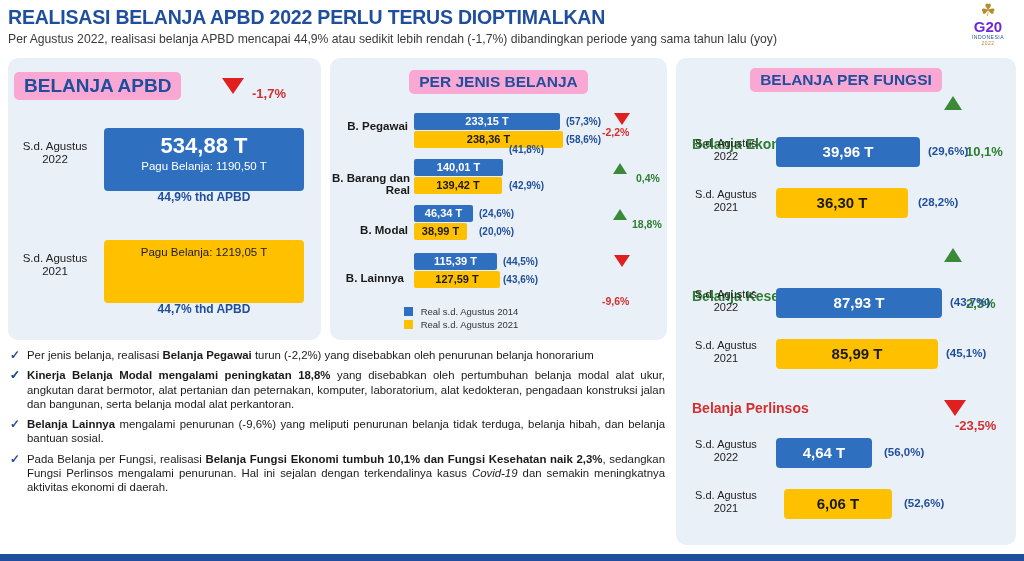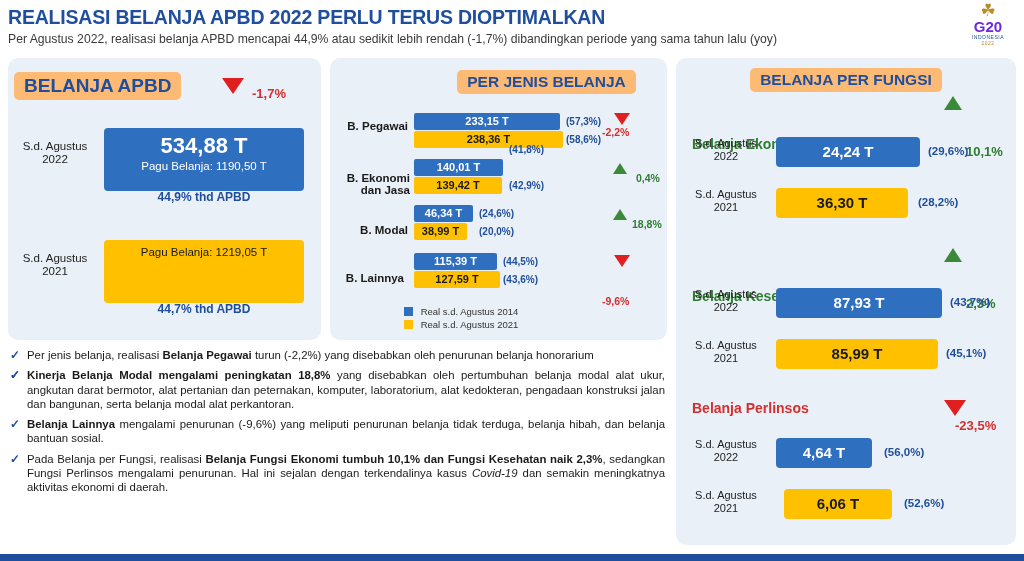--- a/index.html
+++ b/index.html
@@ -42,21 +42,21 @@
   }
   #panel-left   { left:8px;   top:58px; width:313px; height:282px; }
   #panel-mid    { left:330px; top:58px; width:337px; height:282px; }
   #panel-right  { left:676px; top:58px; width:340px; height:487px; }
 
   .panel-title {
     position:absolute; text-align:center; font-weight:bold; color:#1f4e9c;
   }
   
   .chip-yellow {
-    background:#fdba74; border-radius:5px; padding:3px 10px;
+    background:#f9a8d4; border-radius:5px; padding:3px 10px;
     display:inline-block; font-weight:bold; color:#1f4e9c;
   }
 
   
   #left-head { left:14px; top:72px; font-size:19px; }
   #left-delta-tri { position:absolute; left:222px; top:78px; }
   #left-delta-txt { position:absolute; left:252px; top:86px; font-size:13px; font-weight:bold; color:#d32f2f; }
 
   .row-label {
     position:absolute; font-size:11.5px; color:#222; text-align:center; line-height:13px;
@@ -67,21 +67,21 @@
   .bigbar .amt { font-weight:bold; font-size:22px; line-height:26px; }
   .bigbar .pag { font-size:11.5px; line-height:15px; }
   .bar-blue { background:#2f6fc0; }
   .bar-yellow { background:#ffc000; color:#222 !important; }
   .bar-yellow .amt, .bar-yellow .pag { color:#1a1a1a; }
   .thd {
     position:absolute; font-size:12px; font-weight:bold; color:#1f4e9c; text-align:center;
   }
 
   
-  #mid-head { left:330px; top:70px; width:337px; font-size:15.5px;margin-left:48px; }
+  #mid-head { left:330px; top:70px; width:337px; font-size:15.5px; }
   .mid-cat {
     position:absolute; font-size:11.5px; font-weight:bold; color:#1a1a1a; text-align:right;
   }
   .mbar {
     position:absolute; height:17px; border-radius:2px; color:#fff;
     font-size:11px; font-weight:bold; text-align:center; line-height:17px;
   }
   .mbar.yellow { background:#ffc000; color:#1a1a1a; }
   .mbar.blue { background:#2f6fc0; }
   .mpct {
@@ -196,21 +196,21 @@
   <div class="mid-cat" style="left:336px; top:120px; width:72px;">B. Pegawai</div>
   <div class="mbar blue" style="left:414px; top:113px; width:146px;">233,15 T</div>
   <div class="mpct" style="left:566px; top:116px;">(57,3%)</div>
   <div class="mbar yellow" style="left:414px; top:131px; width:149px;">238,36 T</div>
   <div class="mpct" style="left:566px; top:134px;">(58,6%)</div>
   <div class="tri-wrap" style="left:614px; top:113px;">
       <div class="tri-down-sm"></div>
     </div>
   <div class="mdelta down" style="left:602px; top:126px;">-2,2%</div>
 
-  <div class="mid-cat" style="left:330px; top:172px; width:80px;">B. Ekonomi dan Jasa</div>
+  <div class="mid-cat" style="left:330px; top:172px; width:80px;">B. Barang dan Real</div>
   <div class="mbar blue" style="left:414px; top:159px; width:89px;">140,01 T</div>
   <div class="mpct" style="left:509px; top:144px;">(41,8%)</div>
   <div class="mbar yellow" style="left:414px; top:177px; width:88px;">139,42 T</div>
   <div class="mpct" style="left:509px; top:180px;">(42,9%)</div>
   <div class="tri-wrap" style="left:613px; top:163px;">
       <div class="tri-up-sm"></div>
     </div>
   <div class="mdelta up" style="left:636px; top:172px;">0,4%</div>
 
   <div class="mid-cat" style="left:340px; top:224px; width:68px;">B. Modal</div>
@@ -249,21 +249,21 @@
     <span class="chip-yellow">BELANJA PER FUNGSI</span>
   </div>
 
   <div class="sec-title sec-green" style="left:692px; top:96px;">Belanja Ekonomi</div>
   <div class="tri-wrap" style="left:944px; top:96px;">
       <div class="tri-up"></div>
     </div>
   <div class="sec-delta sec-green" style="left:966px; top:104px;">10,1%</div>
 
   <div class="rlabel" style="left:684px; top:137px; width:84px;">S.d. Agustus<br>2022</div>
-  <div class="rbar blue" style="left:776px; top:137px; width:144px;">24,24 T</div>
+  <div class="rbar blue" style="left:776px; top:137px; width:144px;">39,96 T</div>
   <div class="rpct" style="left:928px; top:145px;">(29,6%)</div>
 
   <div class="rlabel" style="left:684px; top:188px; width:84px;">S.d. Agustus<br>2021</div>
   <div class="rbar yellow" style="left:776px; top:188px; width:132px;">36,30 T</div>
   <div class="rpct" style="left:918px; top:196px;">(28,2%)</div>
 
   <div class="sec-title sec-green" style="left:692px; top:248px;">Belanja Kesehatan</div>
   <div class="tri-wrap" style="left:944px; top:248px;">
       <div class="tri-up"></div>
     </div>

